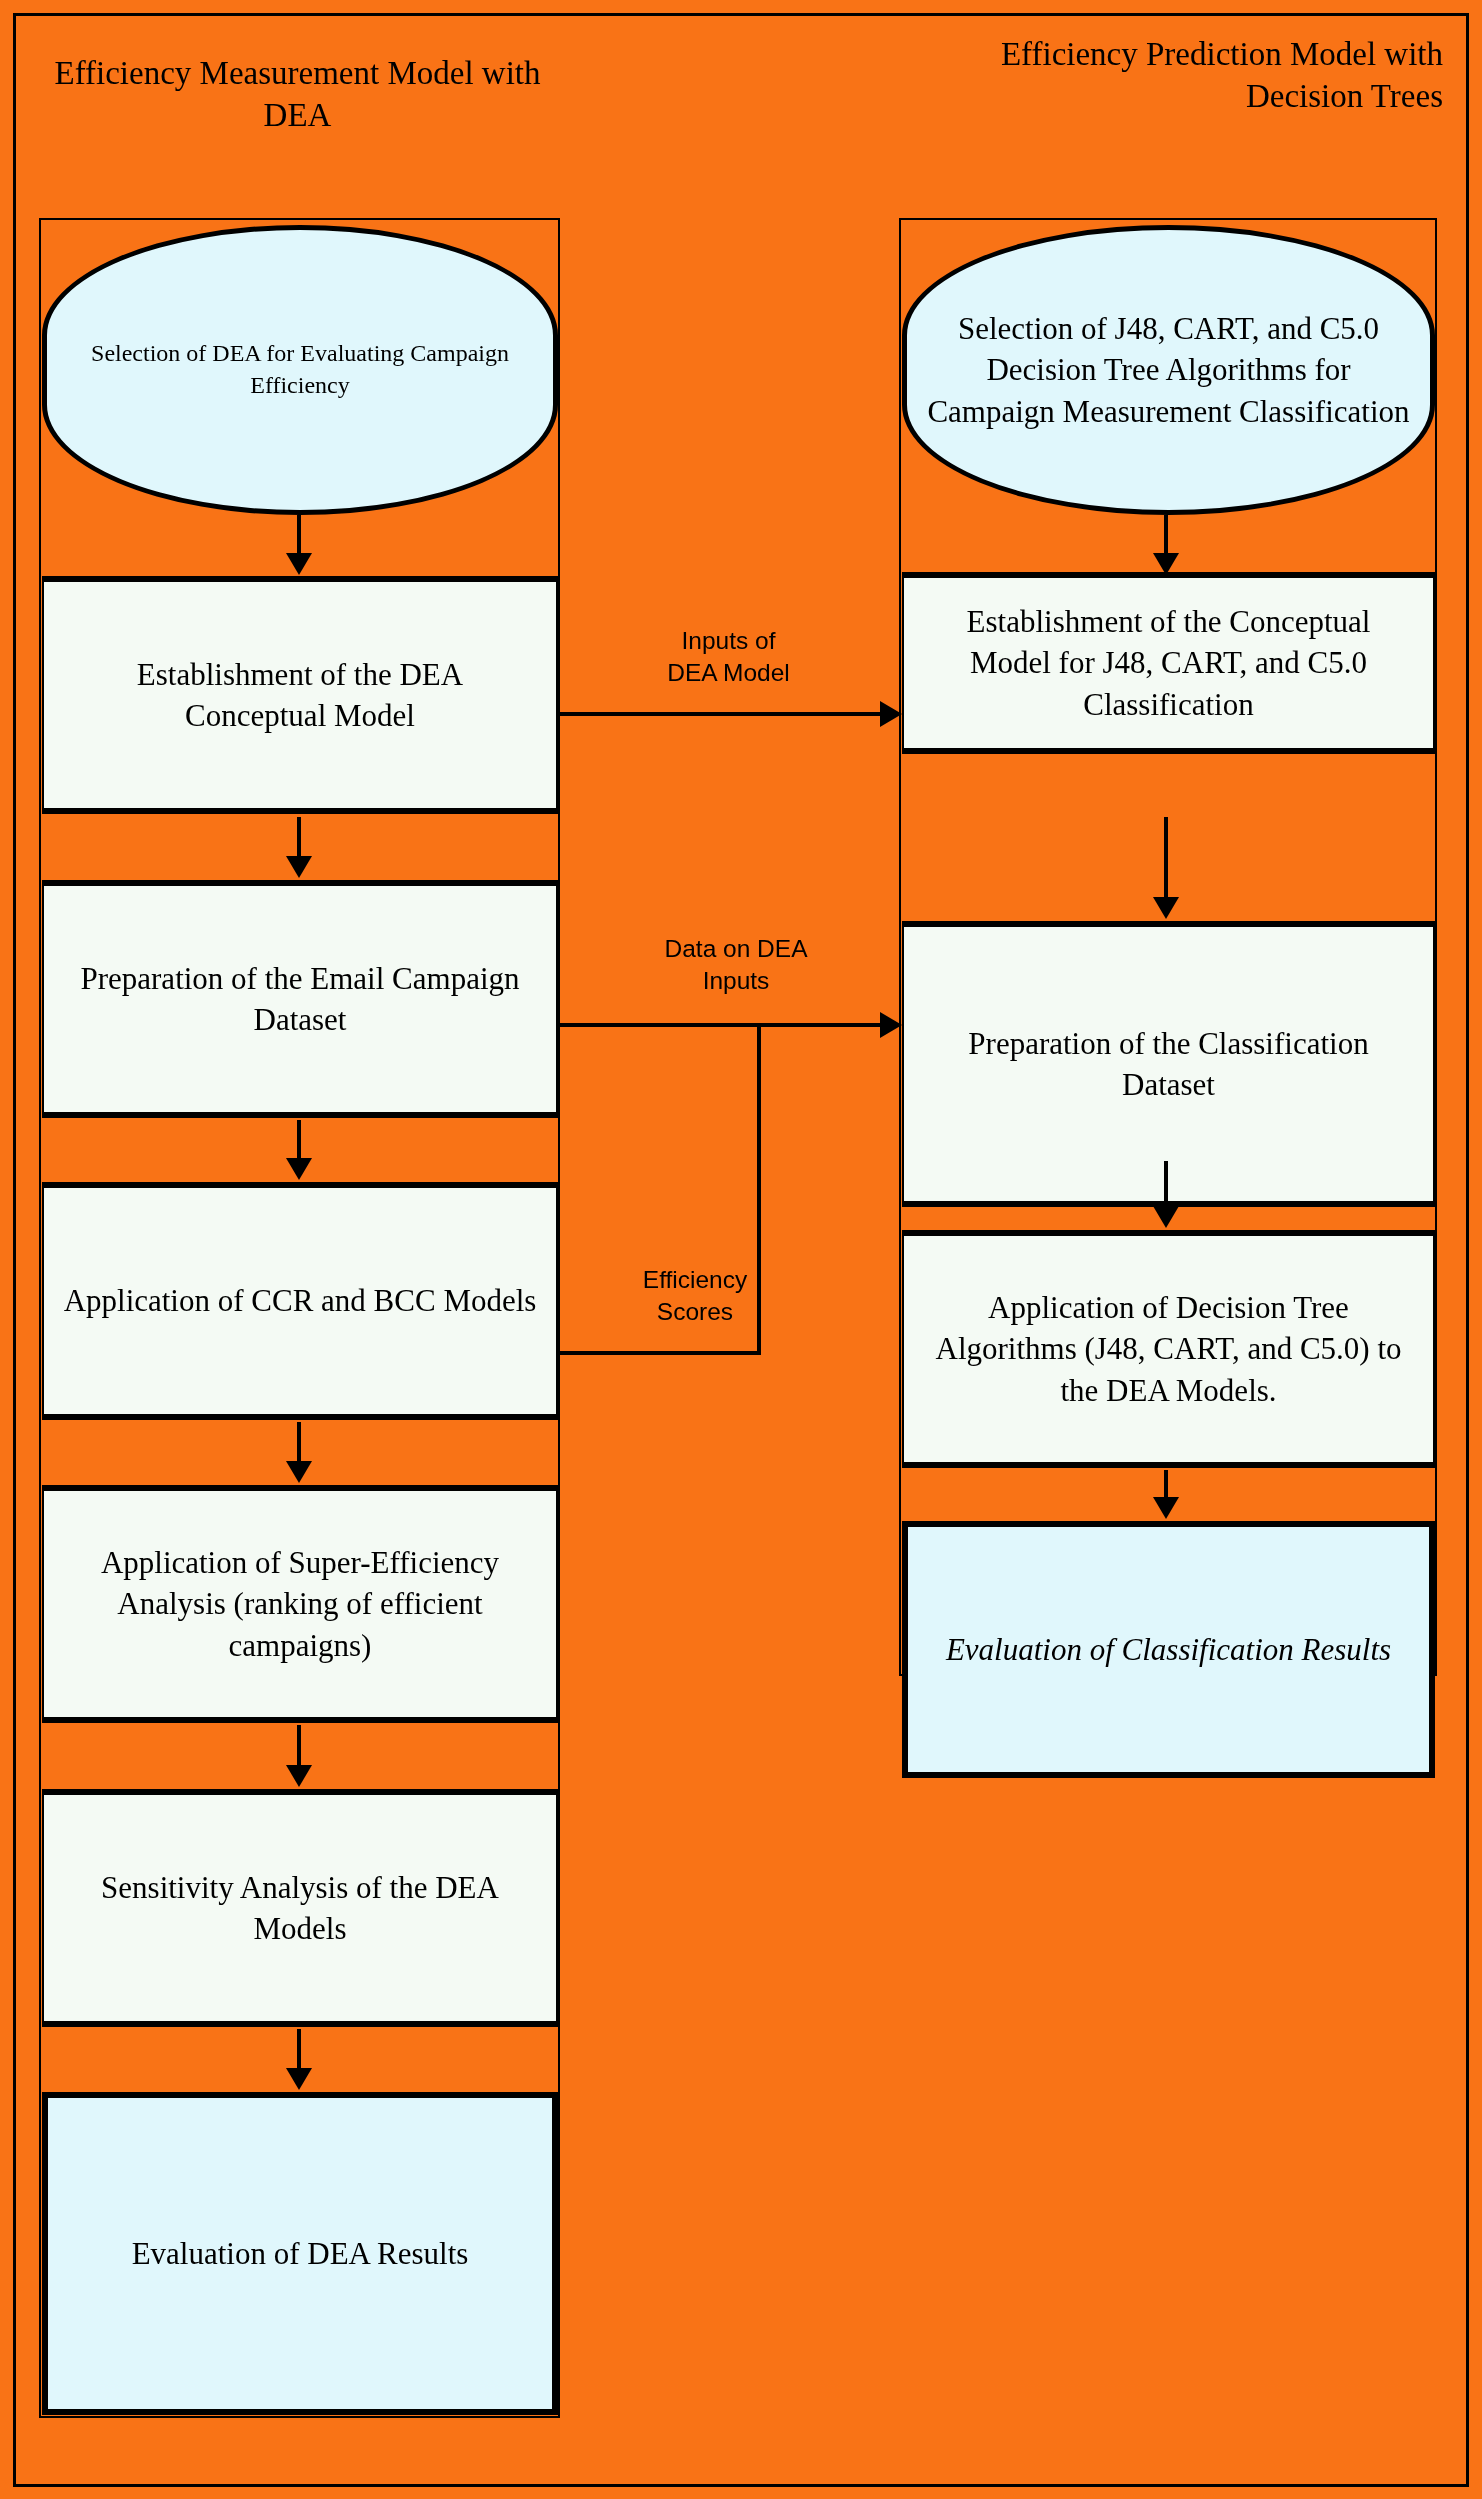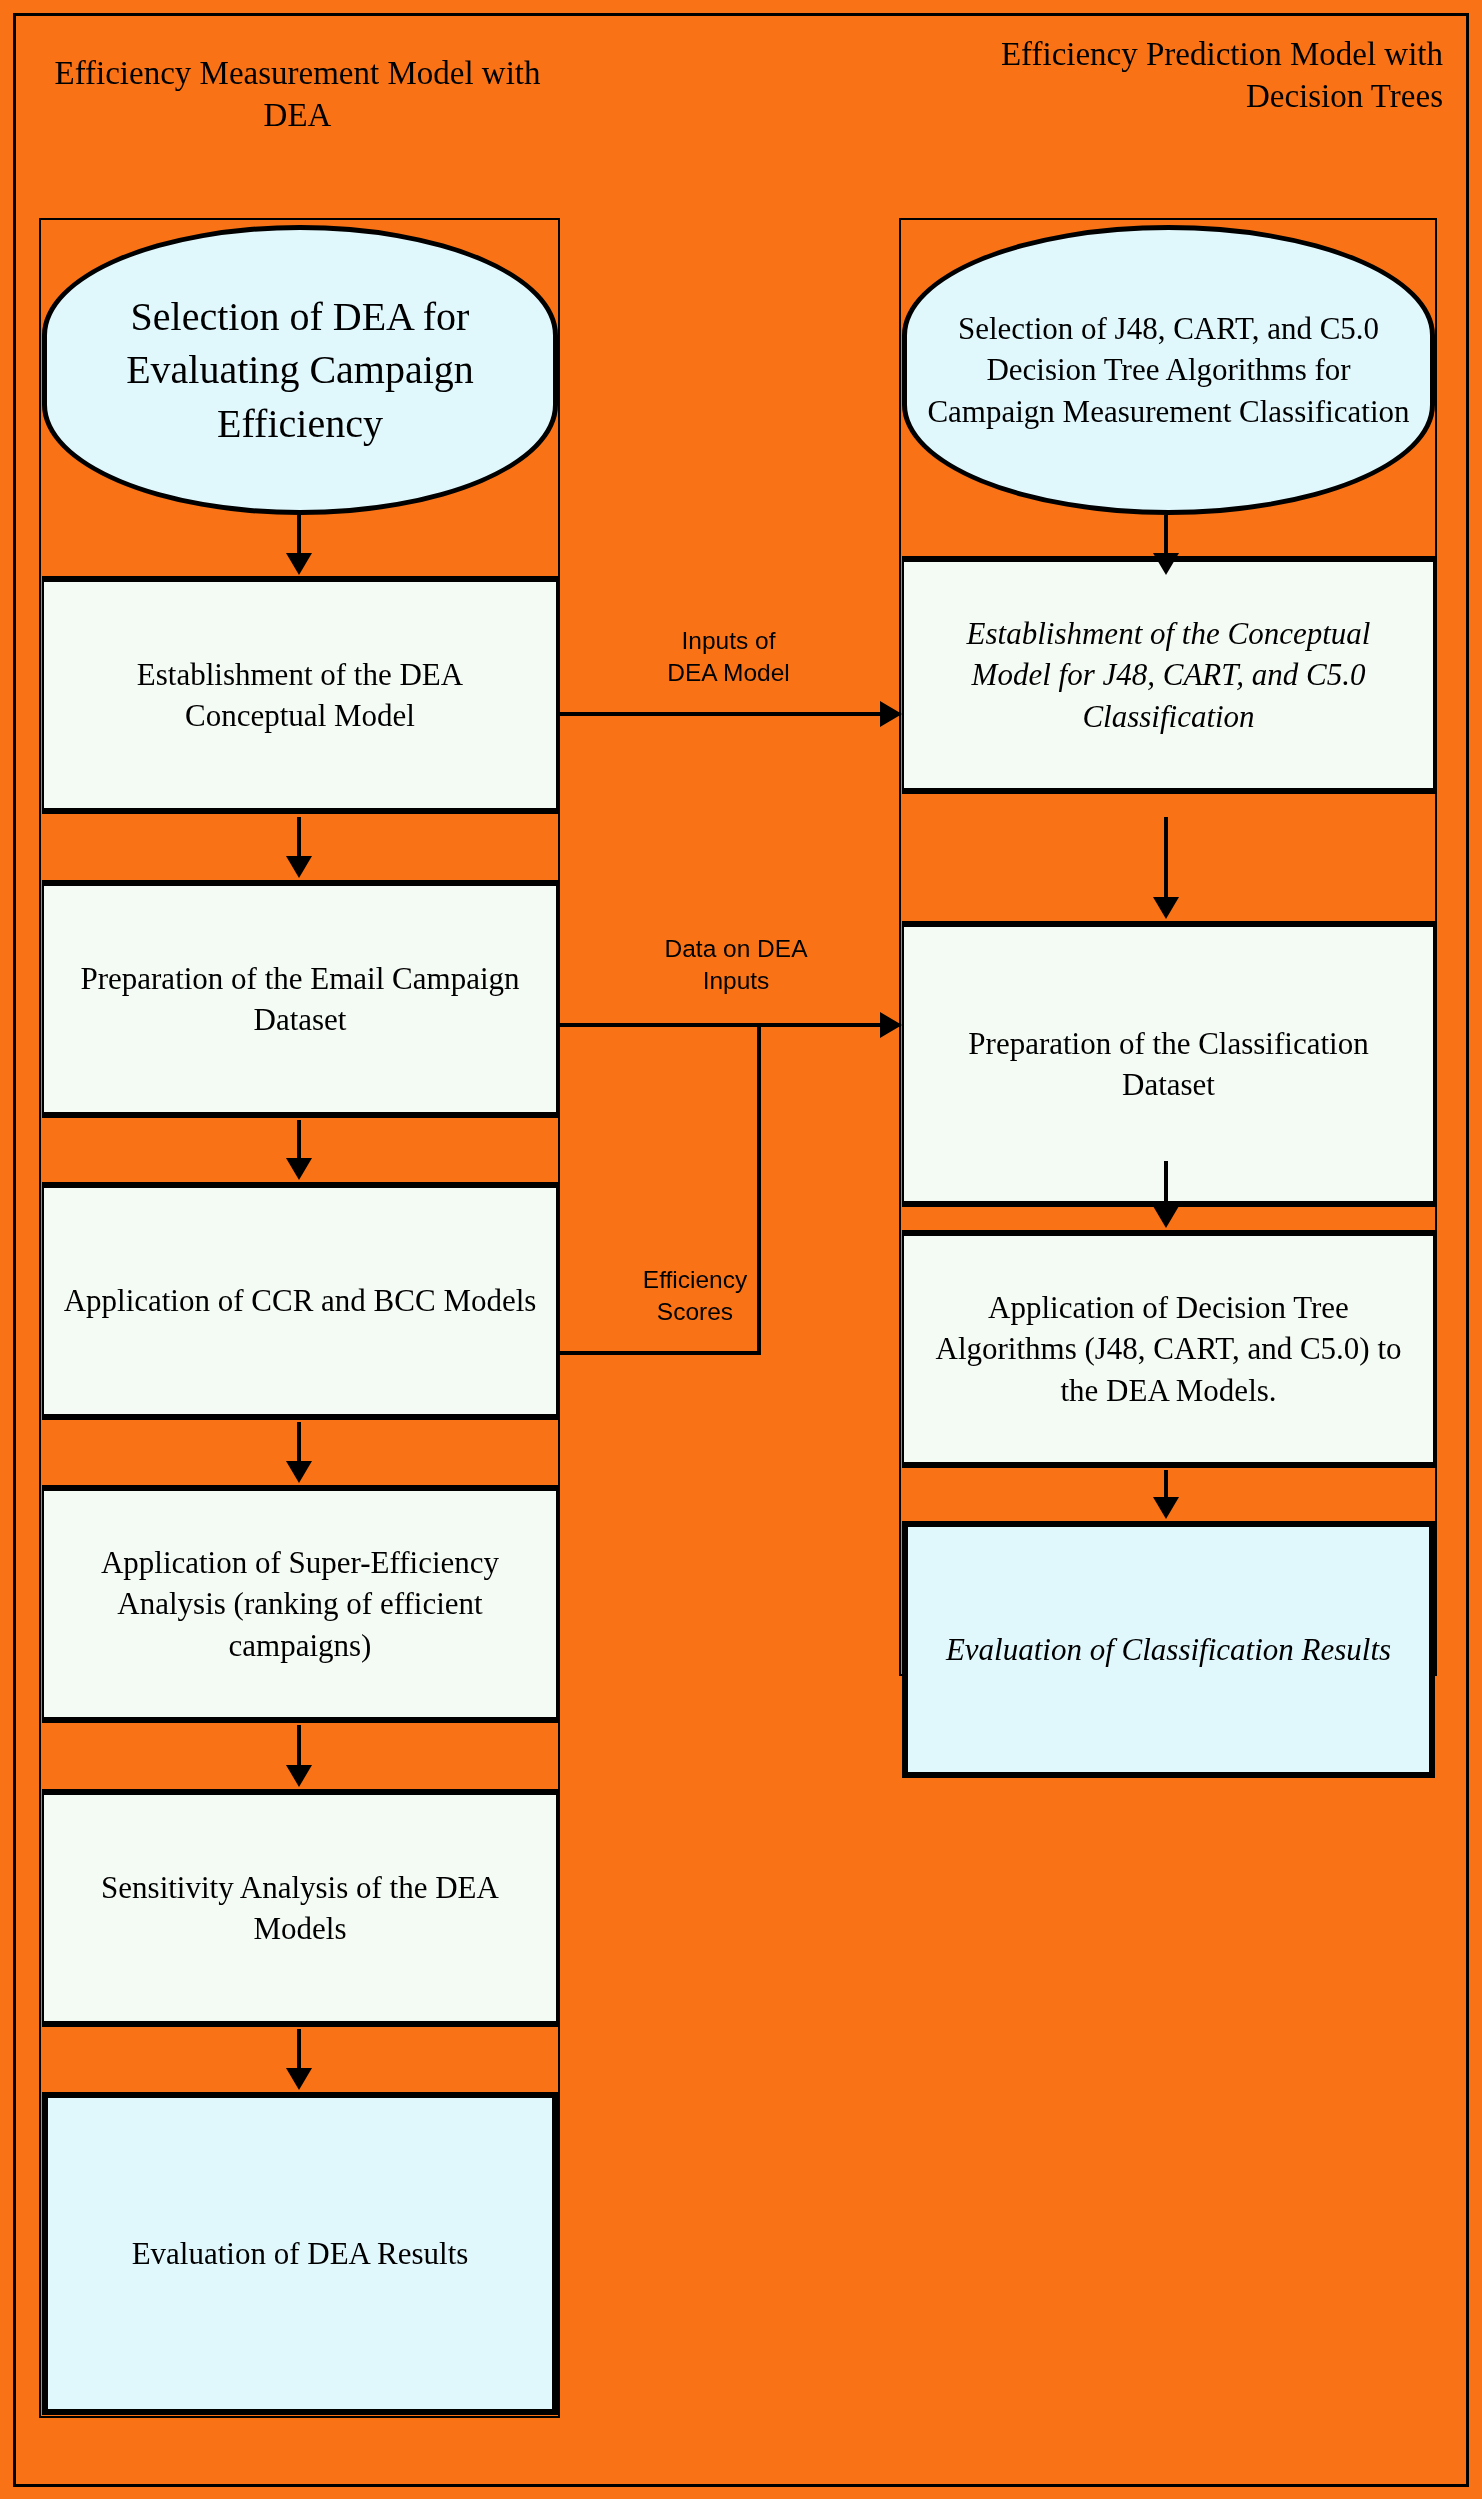--- a/index.html
+++ b/index.html
@@ -127,37 +127,37 @@
 
   <div id="page-frame"></div>
 
   <div class="col-heading" id="heading-left">Efficiency Measurement Model with DEA</div>
 
   <div class="col-heading" id="heading-right">Efficiency Prediction Model with Decision Trees</div>
 
   <div class="column" id="column-left"></div>
   <div class="column" id="column-right"></div>
 
-  <div class="node start" style="left:42px; top:225px; width:516px; height:290px; font-size:40px;">Selection of DEA for Evaluating Campaign Efficiency</div>
+  <div class="node start" style="left:42px; top:225px; width:516px; height:290px; font-size:24px;">Selection of DEA for Evaluating Campaign Efficiency</div>
 
   <div class="node process" style="left:42px; top:576px; width:516px; height:238px;">Establishment of the DEA Conceptual Model</div>
 
   <div class="node process" style="left:42px; top:880px; width:516px; height:238px;">Preparation of the Email Campaign Dataset</div>
 
   <div class="node process" style="left:42px; top:1182px; width:516px; height:238px;">Application of CCR and BCC Models</div>
 
   <div class="node process" style="left:42px; top:1485px; width:516px; height:238px;">Application of Super-Efficiency Analysis (ranking of efficient campaigns)</div>
 
   <div class="node process" style="left:42px; top:1789px; width:516px; height:238px;">Sensitivity Analysis of the DEA Models</div>
 
   <div class="node result" style="left:42px; top:2092px; width:516px; height:323px;">Evaluation of DEA Results</div>
 
   <div class="node start" style="left:902px; top:225px; width:533px; height:290px; font-size:31px;">Selection of J48, CART, and C5.0 Decision Tree Algorithms for Campaign Measurement Classification</div>
 
-  <div class="node process" style="left:902px; top:556px; width:533px; height:238px;font-style:italic;">Establishment of the Conceptual Model for J48, CART, and C5.0 Classification</div>
+  <div class="node process" style="left:902px; top:572px; width:533px; height:182px;">Establishment of the Conceptual Model for J48, CART, and C5.0 Classification</div>
 
   <div class="node process" style="left:902px; top:921px; width:533px; height:286px;">Preparation of the Classification Dataset</div>
 
   <div class="node process" style="left:902px; top:1230px; width:533px; height:238px;">Application of Decision Tree Algorithms (J48, CART, and C5.0) to the DEA Models.</div>
 
   <div class="node result" style="left:902px; top:1521px; width:533px; height:257px;font-style:italic;">Evaluation of Classification Results</div>
 
   <div class="vline" style="left:297px; top:515px;  height:39px;"></div>
   <div class="arrow-down" style="left:286px; top:553px;"></div>
 

